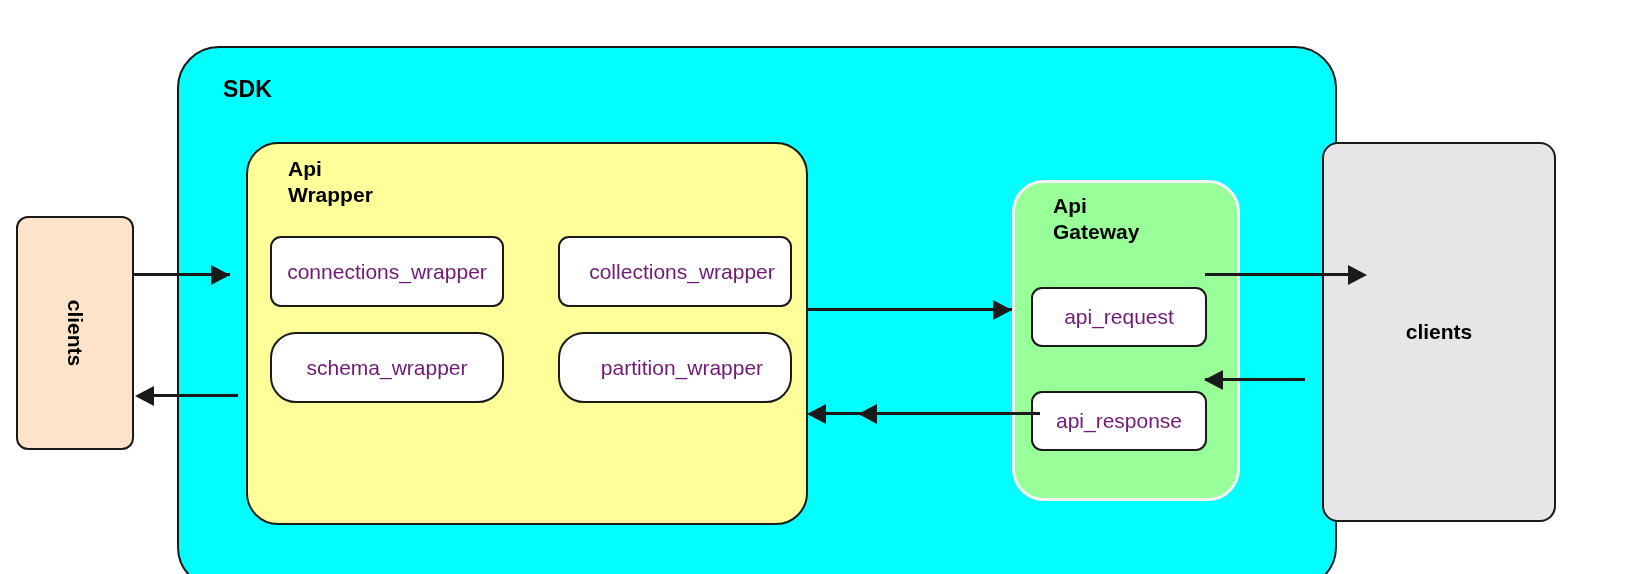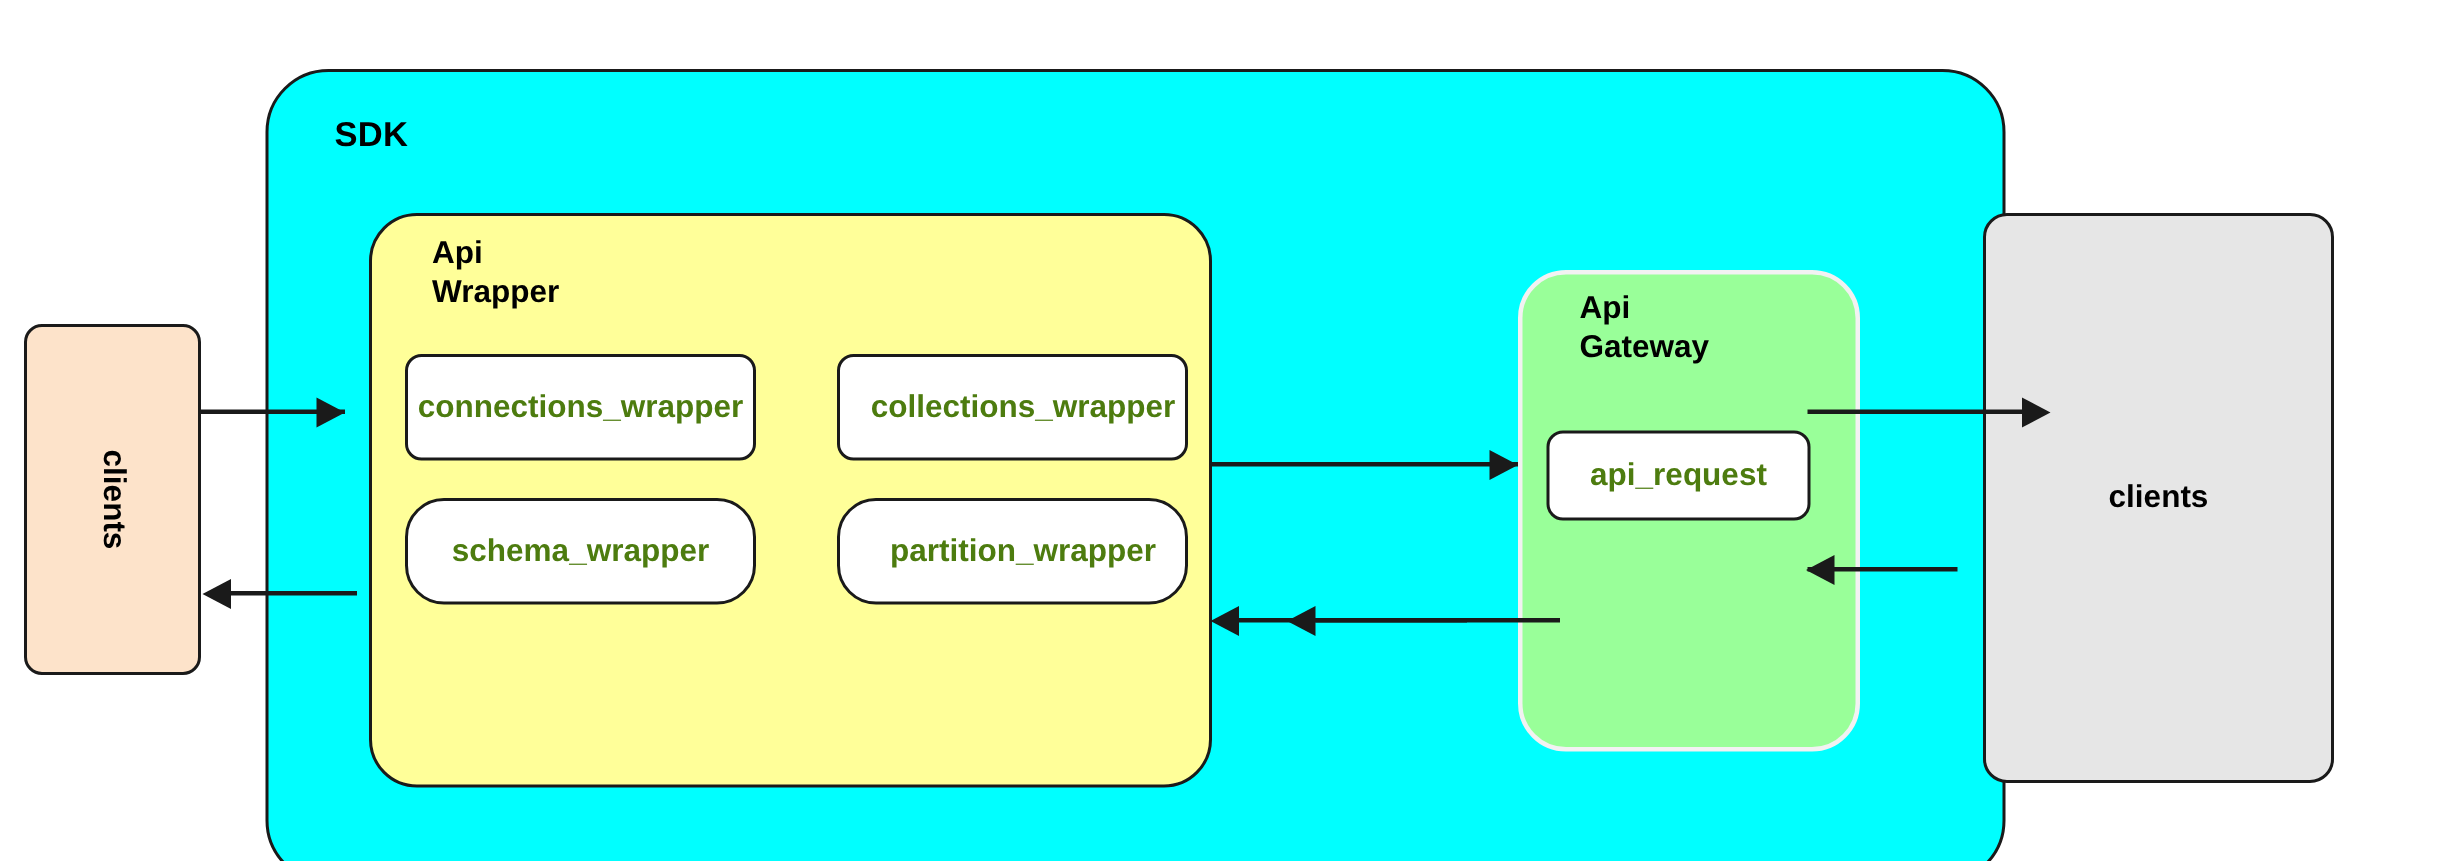--- a/index.html
+++ b/index.html
@@ -98,23 +98,22 @@
   .node-white {
     position: absolute;
     background: #ffffff;
     border: 2.5px solid #1a1a1a;
     border-radius: 11px;
     box-sizing: border-box;
     display: flex;
     align-items: center;
     justify-content: center;
     font-size: 21px;
-    color: #4d7c0f;
+    color: #701a75;
     white-space: nowrap;
-    font-weight: bold;
   }
 
   
   .wrap-node { width: 234px; height: 71px; }
   .wcol-1 { left: 22px; }
   .wcol-2 { left: 310px; padding-left: 14px; }
   .wrow-1 { top: 92px; }
   .wrow-2 { top: 188px; border-radius: 26px; }
   .wrow-3 { top: 284px; }
 
@@ -215,20 +214,21 @@
       <div class="node-white wrap-node wcol-2 wrow-2">partition_wrapper</div>
     </div>
 
     <div class="node-white node-checker">checker</div>
 
     <div class="group-apigateway">
       <div class="group-apigateway-label">Api
 Gateway</div>
 
       <div class="node-white gw-node gw-row-1">api_request</div>
+      <div class="node-white gw-node gw-row-2">api_response</div>
     </div>
 
     <div class="conn" style="left:629px; top:260px; width:204px;"></div>
     <div class="arrowhead arrow-right" style="left:814px; top:252px;"></div>
 
     <div class="conn" style="left:698px; top:364px; width:163px;"></div>
     <div class="arrowhead arrow-left" style="left:679px; top:356px;"></div>
 
     <div class="conn" style="left:647px; top:364px; width:152px;"></div>
     <div class="arrowhead arrow-left" style="left:628px; top:356px;"></div>

